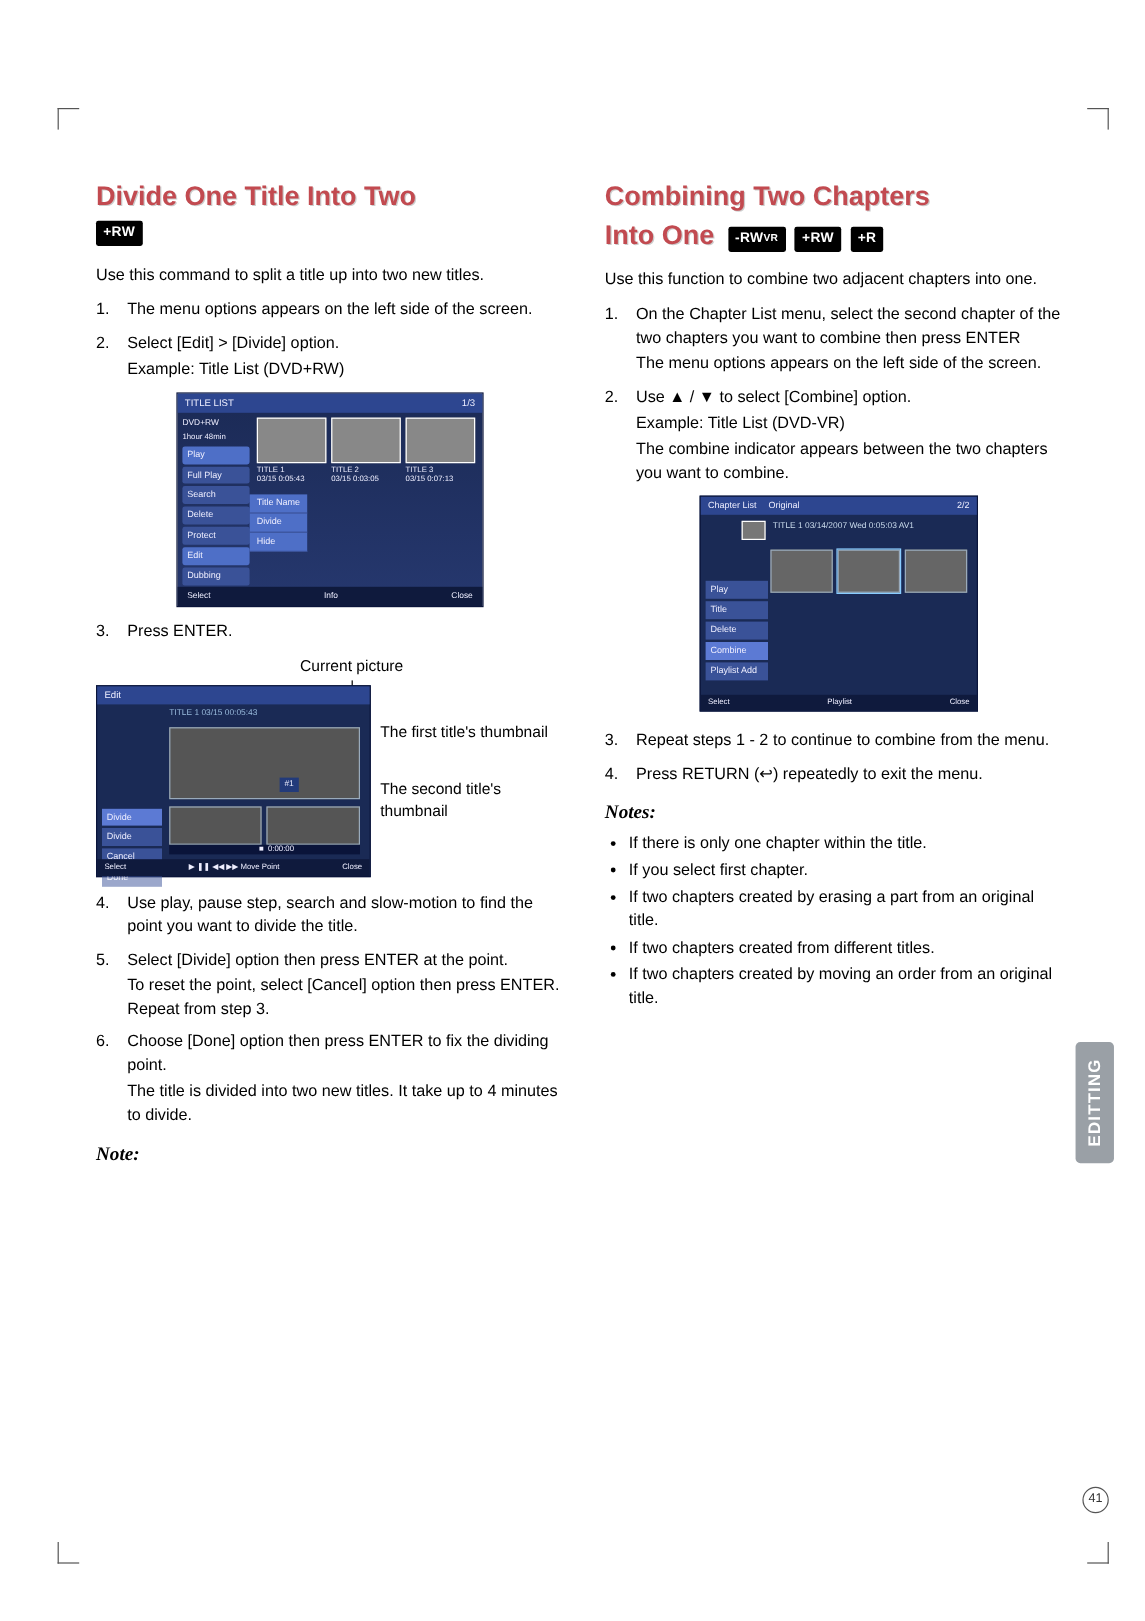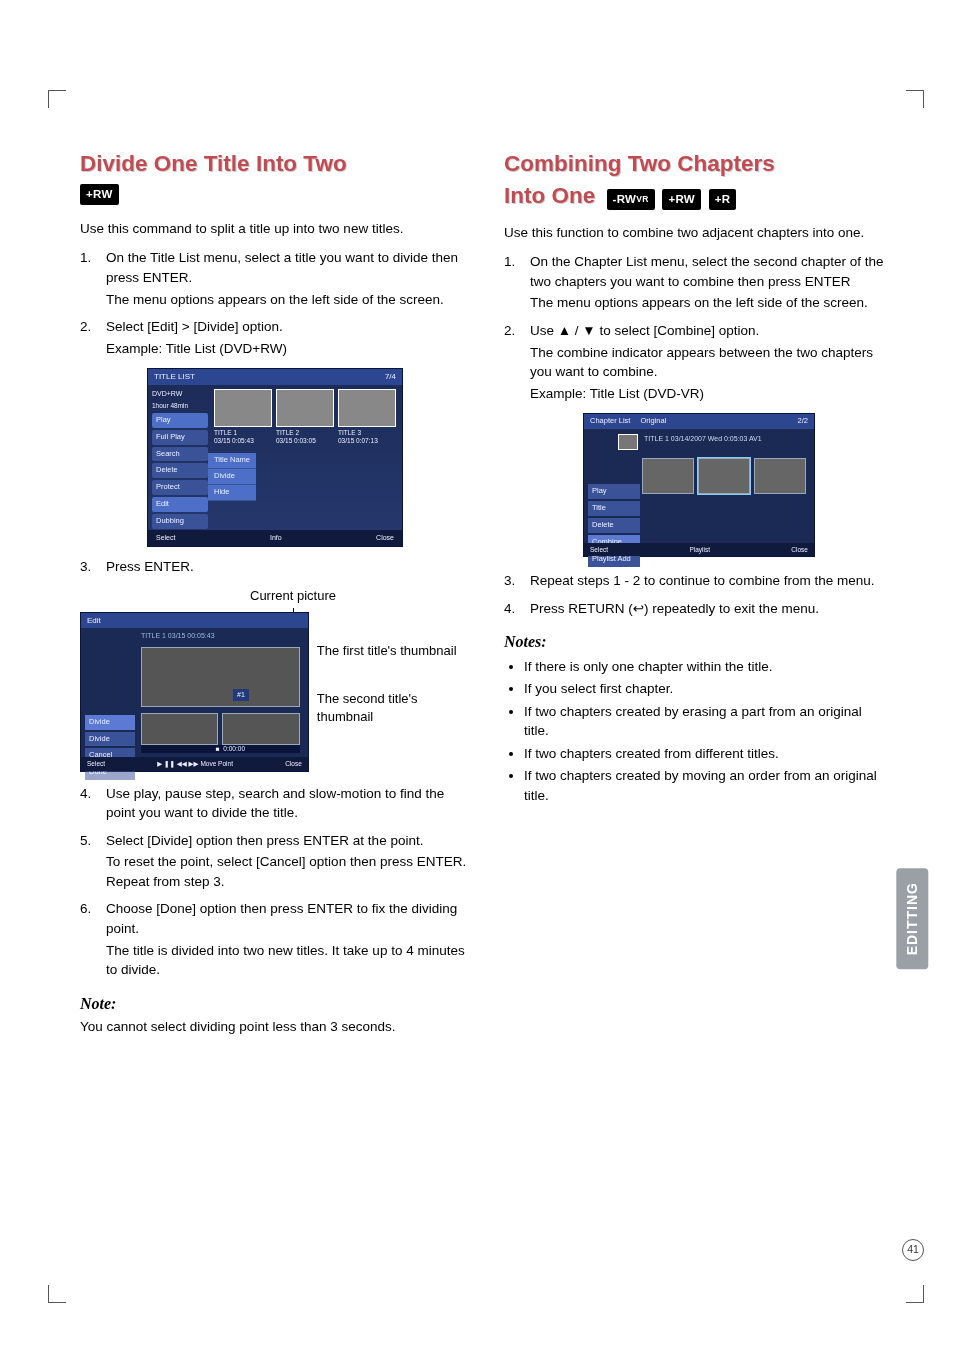--- a/index.html
+++ b/index.html
@@ -97,21 +97,21 @@
   .shot2 .split{ position:absolute; left:60px; top:100px; right:8px; display:flex; gap:4px;}
   .shot2 .split .half{flex:1; height:32px; background:#555; border:1px solid #9ab;}
   .shot2 .prog{ position:absolute; left:60px; bottom:18px; right:8px; height:8px; background:#0a143a; display:flex; align-items:center; justify-content:center; font-size:6.5px;}
   .shot2 .bbar{ position:absolute; bottom:0;left:0;right:0; background:#0f1a3d; padding:2px 6px; font-size:6.5px; display:flex; justify-content:space-between;}
   .cap-col{ font-size:13px; line-height:1.4; }
   .cap-col .cap{ margin-bottom:30px;}
   .current-ptr { text-align:center; margin:4px 0 0 36px; font-size:13px; position:relative;}
   .current-ptr::after{ content:""; position:absolute; left:50%; bottom:-12px; width:1px; height:10px; background:#000;}
 
   .shot3 {
-    width: 232px; height: 144px;
+    width: 232px; height: 180px;
     background:#1a2a55; border:1px solid #0a143a;
     margin:6px auto 14px auto; position:relative; color:#eef; font-size:7.5px;
   }
   .shot3 .hdr{ background:#2d4690; padding:2px 6px; display:flex; gap:10px;}
   .shot3 .info{ position:absolute; left:60px; top:20px; font-size:7px; color:#cde;}
   .shot3 .mini{ position:absolute; left:34px; top:20px; width:20px; height:16px; background:#777; border:1px solid #fff;}
   .shot3 .chrow{ position:absolute; left:58px; top:44px; right:8px; display:flex; gap:4px;}
   .shot3 .chrow .ch{flex:1; height:36px; background:#666; border:1px solid #9ab;}
   .shot3 .side{ position:absolute; left:4px; top:68px; width:52px;}
   .shot3 .side div{ background:#3a5298; margin:2px 0; padding:2px 4px;}
@@ -157,34 +157,33 @@
 <div class="cols">
 
   <div class="col">
     <h2 class="title">Divide One Title Into Two</h2>
     <span class="badge">+RW</span>
 
     <p class="intro">Use this command to split a title up into two new titles.</p>
 
     <ol class="steps">
       <li>
-        <span>On the Title List menu, select a title you want to divide then press ENTER.</span>
         <span class="cont">The menu options appears on the left side of the screen.</span>
       </li>
       <li>
         <span>Select [Edit] &gt; [Divide] option.</span>
         <span class="cont">Example: Title List (DVD+RW)</span>
       </li>
     </ol>
 
     
     <div class="shot1">
       <div class="topbar">
           <span>TITLE LIST</span>
-          <span>7/4</span>
+          <span>1/3</span>
         </div>
       <div class="side">
         <div style="background:none;padding:0;font-size:7px;">DVD+RW</div>
         <div style="background:none;padding:0;font-size:6.5px;">1hour 48min</div>
         <div class="hi">Play</div>
         <div>Full Play</div>
         <div>Search</div>
         <div>Delete</div>
         <div>Protect</div>
         <div class="hi">Edit</div>
@@ -264,21 +263,20 @@
         <span>Select [Divide] option then press ENTER at the point.</span>
         <span class="cont">To reset the point, select [Cancel] option then press ENTER. Repeat from step 3.</span>
       </li>
       <li>
         <span>Choose [Done] option then press ENTER to fix the dividing point.</span>
         <span class="cont">The title is divided into two new titles. It take up to 4 minutes to divide.</span>
       </li>
     </ol>
 
     <div class="note-hd">Note:</div>
-    <p>You cannot select dividing point less than 3 seconds.</p>
   </div>
 
   <div class="col">
     <h2 class="title">Combining Two Chapters</h2>
     <div style="margin-top:-4px;">
       <span class="subhead">Into One</span>
       &nbsp;
       <span class="badge"><span>-RW</span><span class="sub">VR</span></span>
       <span class="badge">+RW</span>
       <span class="badge">+R</span>
@@ -286,22 +284,22 @@
 
     <p class="intro" style="margin-top:10px;">Use this function to combine two adjacent chapters into one.</p>
 
     <ol class="steps">
       <li>
         <span>On the Chapter List menu, select the second chapter of the two chapters you want to combine then press ENTER</span>
         <span class="cont">The menu options appears on the left side of the screen.</span>
       </li>
       <li>
         <span class="arrow-sym">Use ▲ / ▼ to select [Combine] option.</span>
+        <span class="cont">Example: Title List (DVD-VR)</span>
         <span class="cont">The combine indicator appears between the two chapters you want to combine.</span>
-        <span class="cont">Example: Title List (DVD-VR)</span>
       </li>
     </ol>
 
     <div class="shot3">
       <div class="hdr">
           <span>Chapter List</span>
           <span>Original</span>
           <span style="margin-left:auto">2/2</span>
         </div>
       <div class="mini"></div>

